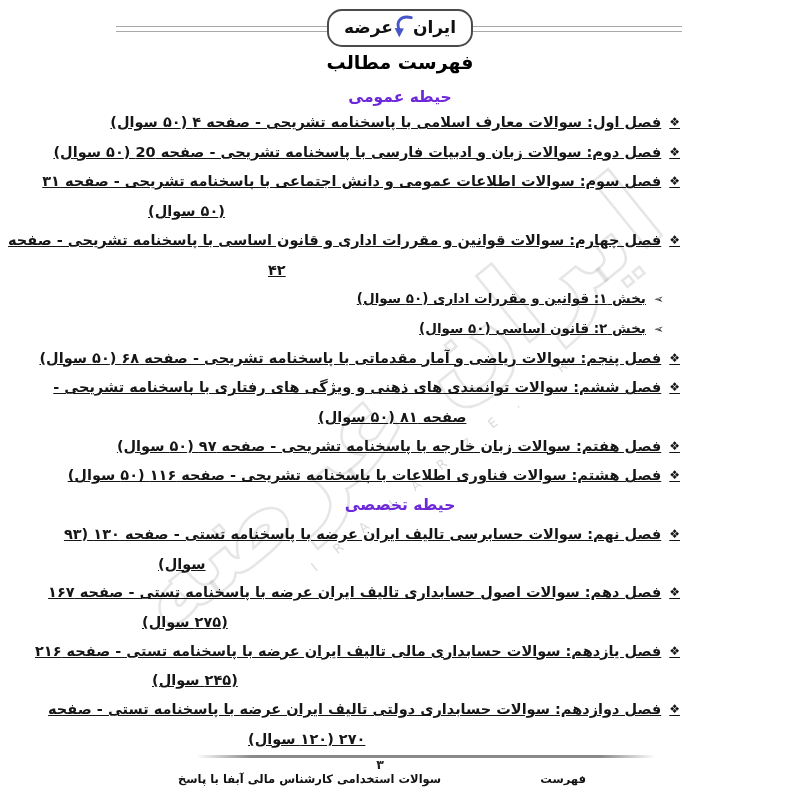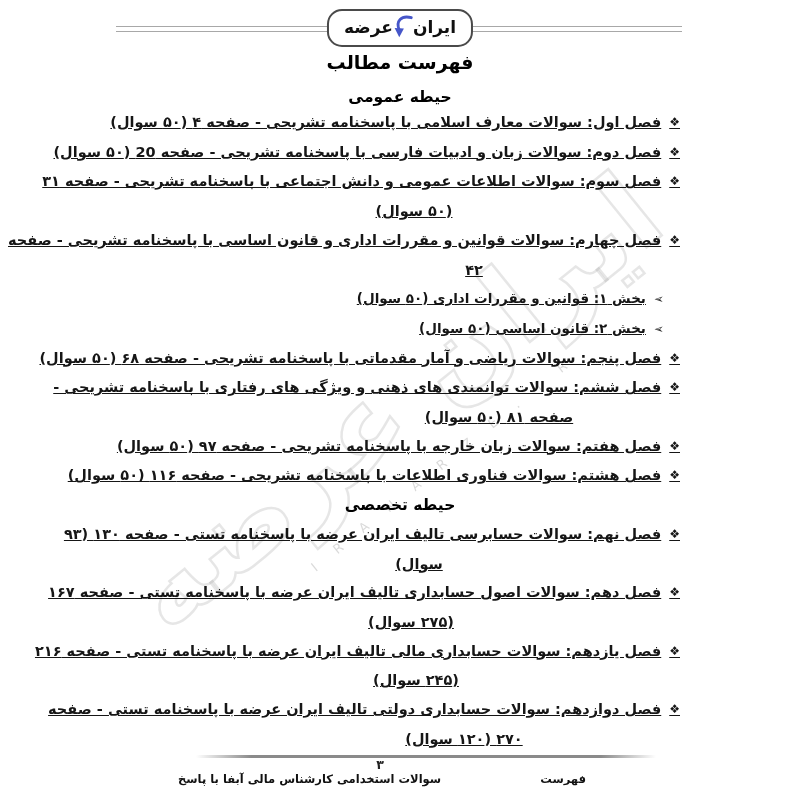--- a/index.html
+++ b/index.html
@@ -58,29 +58,29 @@
     z-index:1;
   }
 
   
   .toc{
     position:absolute;top:86px;right:120px;left:120px;
     z-index:1;
   }
   .sec-h{
     text-align:center;font-weight:bold;font-size:15.5px;
-    line-height:28.7px;color:#000000;white-space:nowrap;
+    line-height:28.7px;color:#6d28d9;white-space:nowrap;
   }
   .sec-h.first{line-height:22px;}
   .ln{
     font-weight:bold;font-size:14.5px;line-height:28.7px;
     color:#161616;white-space:nowrap;text-align:right;text-decoration:underline;
   }
   .blt{font-size:12px;margin-left:8px;position:relative;top:-1px;}
-  .cont{text-align:center;}
+  .cont{text-align:left;}
   .sub{padding-right:16px;font-size:13.5px;}
   .sblt{margin-left:8px;font-size:12px;color:#333;}
   .flip{display:inline-block;transform:scaleX(-1);}
 
   
   .f-rule{
     position:absolute;top:755px;left:196px;width:460px;height:2.5px;
     background:linear-gradient(to right,rgba(120,120,120,0),#8a8a8a 12%,#8a8a8a 88%,rgba(120,120,120,0));
     z-index:1;
   }

